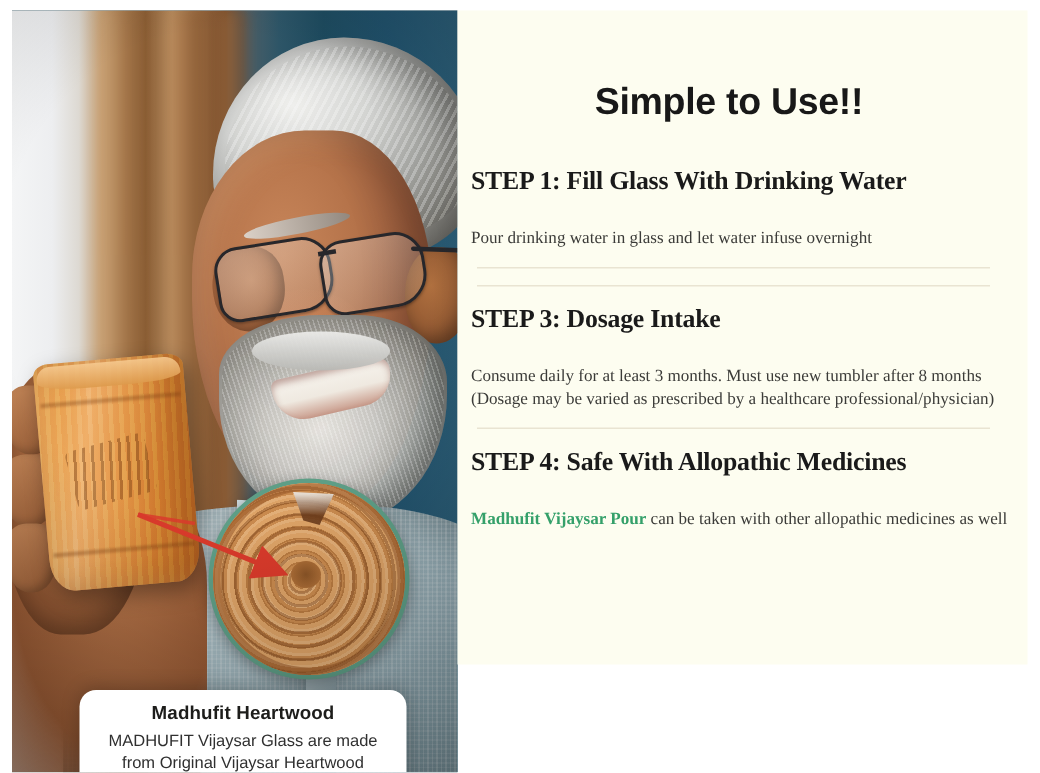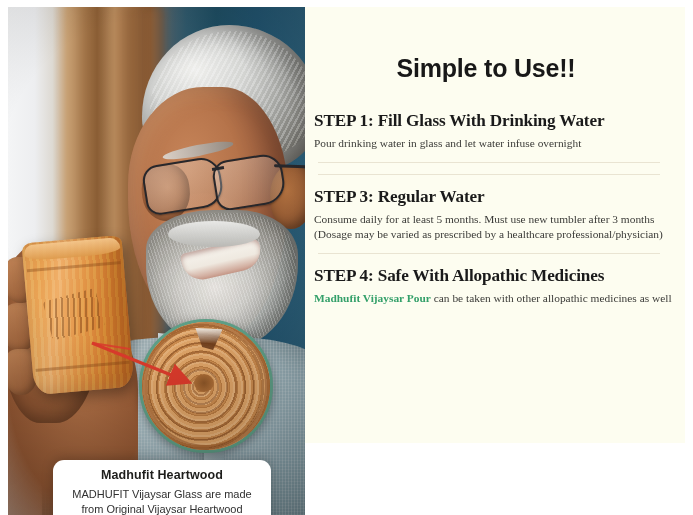--- a/index.html
+++ b/index.html
@@ -158,21 +158,21 @@
   
   #content-panel{position:absolute;left:305px;top:7px;width:380px;height:436px;
     background:#fdfdf0;box-sizing:border-box;padding:0 13px 0 9px;}
 
   #main-title{text-align:center;font-size:25px;font-weight:bold;color:#181818;
     letter-spacing:-.2px;margin:47px 0 0 0;padding-right:14px;}
 
   .steps{margin-top:27px;}
   .step{padding:0;font-family:Liberation Serif, serif;}
   .step-head{font-size:17.2px;font-weight:bold;color:#1a1a1a;letter-spacing:-.15px;line-height:21px;}
-  .step-body{font-size:11.4px;color:#3b3b38;line-height:15.6px;margin-top:5px;}
+  .step-body{font-size:11.4px;color:#3b3b38;line-height:15.6px;margin-top:21px;}
   .accent{color:#34a06a;font-weight:bold;}
   .divider{height:1px;background:#e9e4d2;margin:10px 0 11px 4px;width:342px;}
 </style>
 </head>
 <body>
 
 <div id="page">
 
   <div id="photo-panel">
     <div class="bg-wall2"></div>
@@ -256,22 +256,22 @@
 
       <div class="step">
         <div class="step-head">STEP 1: Fill Glass With Drinking Water</div>
         <div class="step-body">Pour drinking water in glass and let water infuse overnight</div>
       </div>
       <div class="divider"></div>
 
       <div class="divider"></div>
 
       <div class="step">
-        <div class="step-head">STEP 3: Regular Water</div>
-        <div class="step-body">Consume daily for at least 5 months. Must use new tumbler after 3 months (Dosage may be varied as prescribed by a healthcare professional/physician)</div>
+        <div class="step-head">STEP 3: Dosage Intake</div>
+        <div class="step-body">Consume daily for at least 3 months. Must use new tumbler after 8 months (Dosage may be varied as prescribed by a healthcare professional/physician)</div>
       </div>
       <div class="divider"></div>
 
       <div class="step">
         <div class="step-head">STEP 4: Safe With Allopathic Medicines</div>
         <div class="step-body">
           <span class="accent">Madhufit Vijaysar Pour</span><span> can be taken with other allopathic medicines as well</span>
         </div>
       </div>
 

